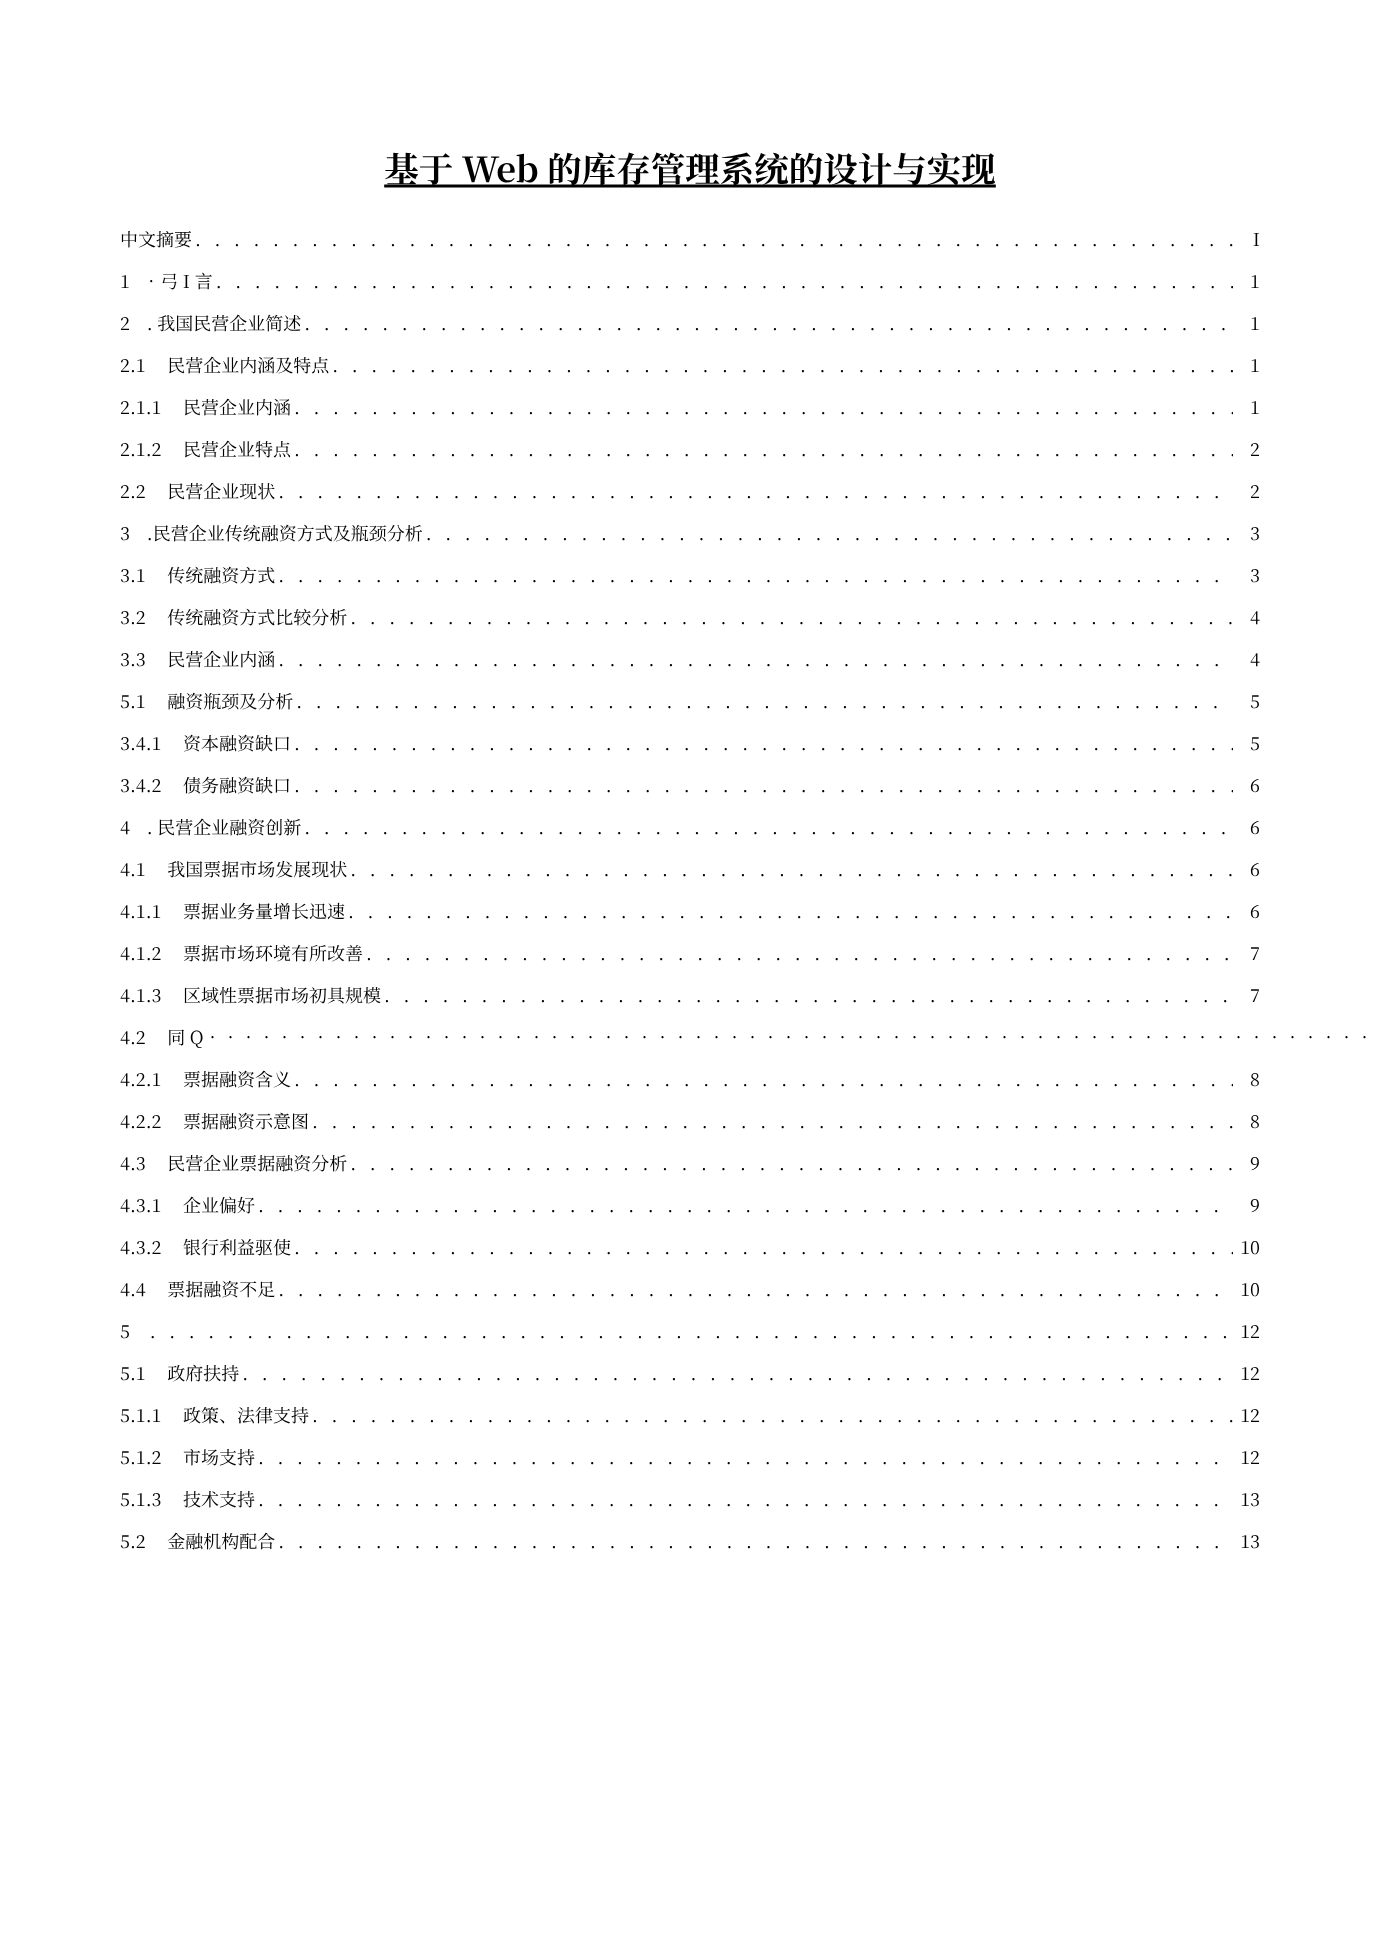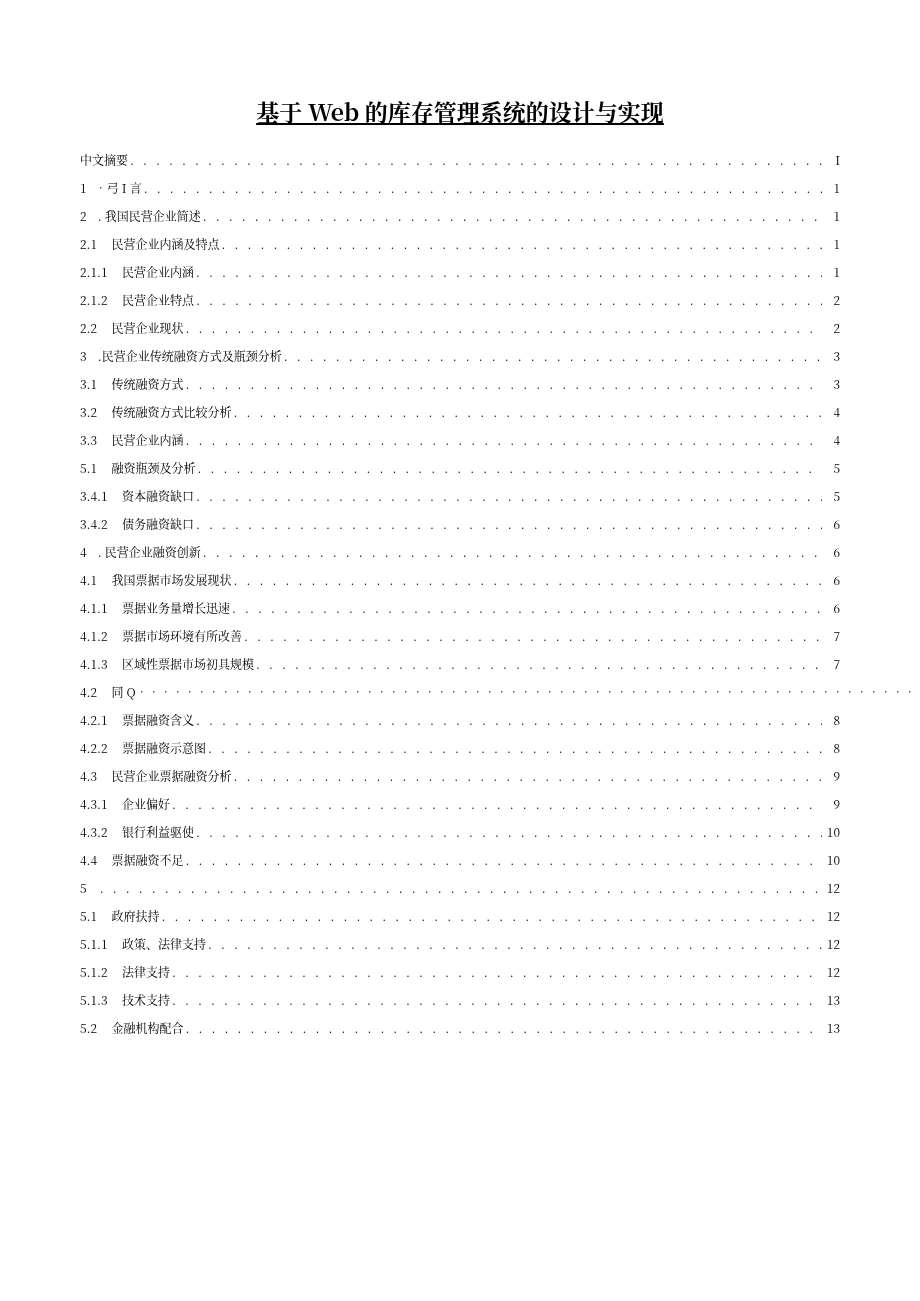--- a/index.html
+++ b/index.html
@@ -272,21 +272,21 @@
       <div class="toc-row">
         <span class="toc-num">5.1.1</span>
         <span class="toc-sp">    </span>
         <span class="toc-label">政策、法律支持</span>
         <span class="toc-dots"></span>
         <span class="toc-page">12</span>
       </div>
       <div class="toc-row">
         <span class="toc-num">5.1.2</span>
         <span class="toc-sp">    </span>
-        <span class="toc-label">法律支持</span>
+        <span class="toc-label">市场支持</span>
         <span class="toc-dots"></span>
         <span class="toc-page">12</span>
       </div>
       <div class="toc-row">
         <span class="toc-num">5.1.3</span>
         <span class="toc-sp">    </span>
         <span class="toc-label">技术支持</span>
         <span class="toc-dots"></span>
         <span class="toc-page">13</span>
       </div>

